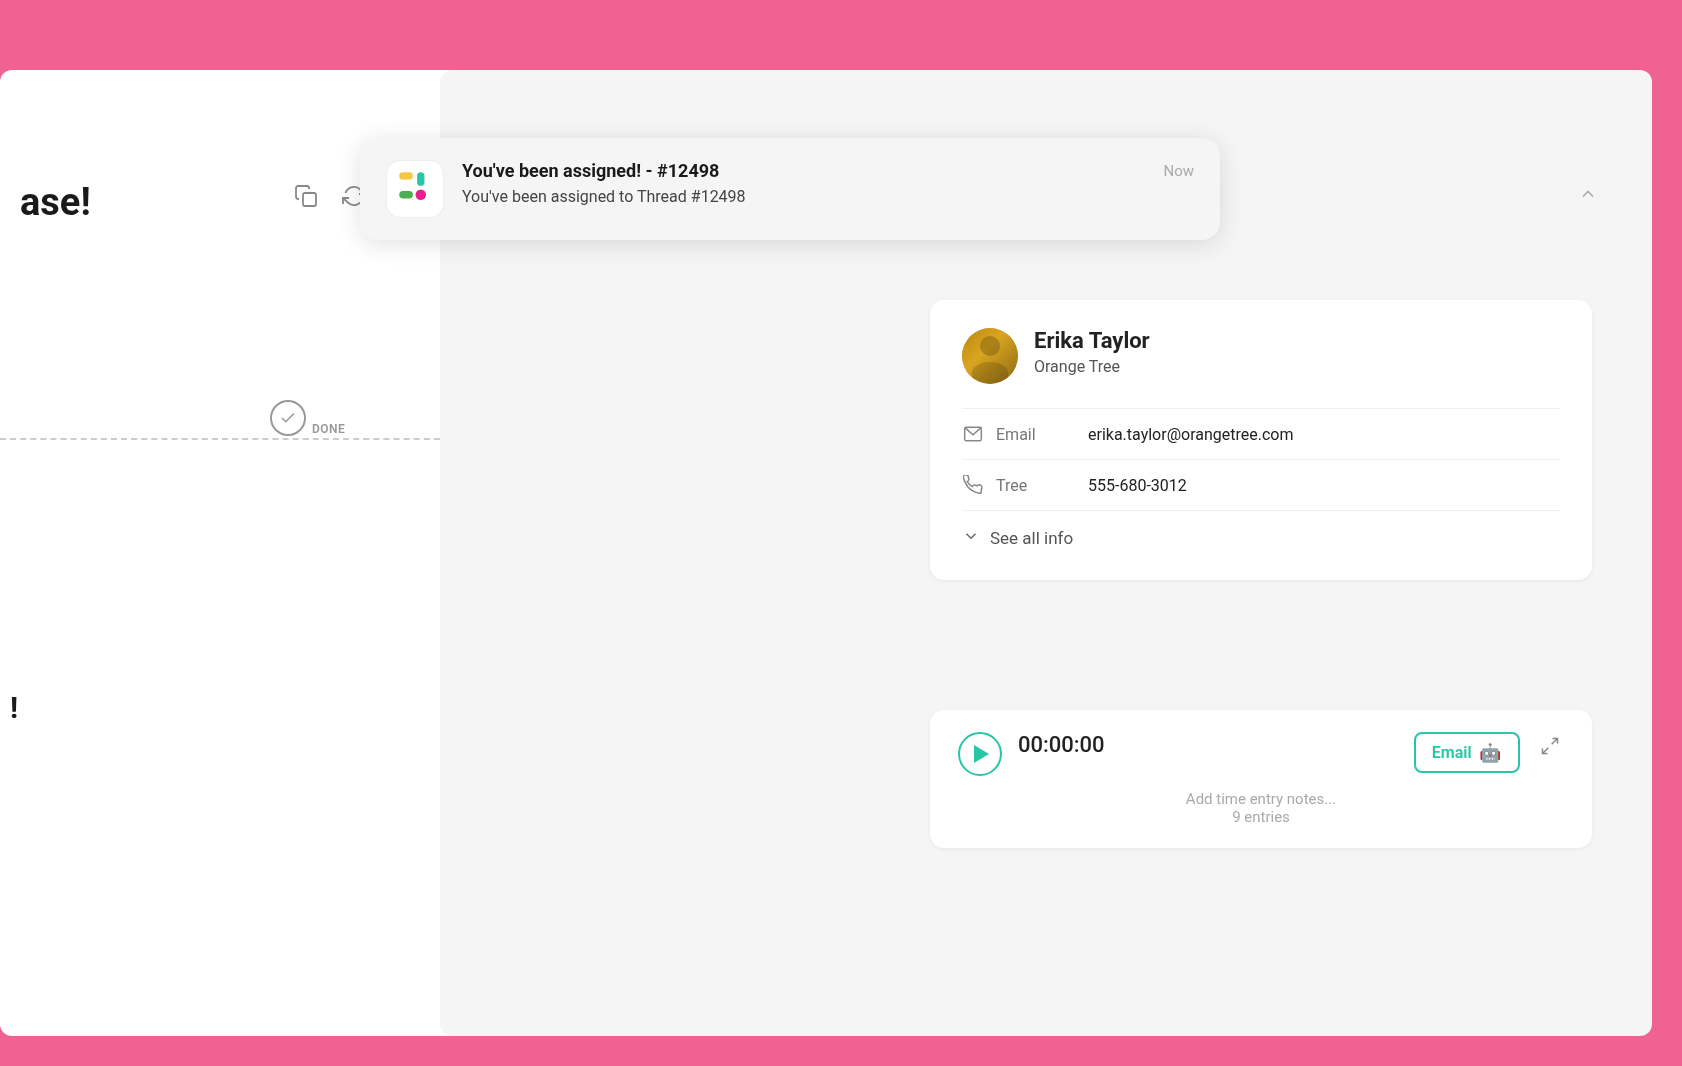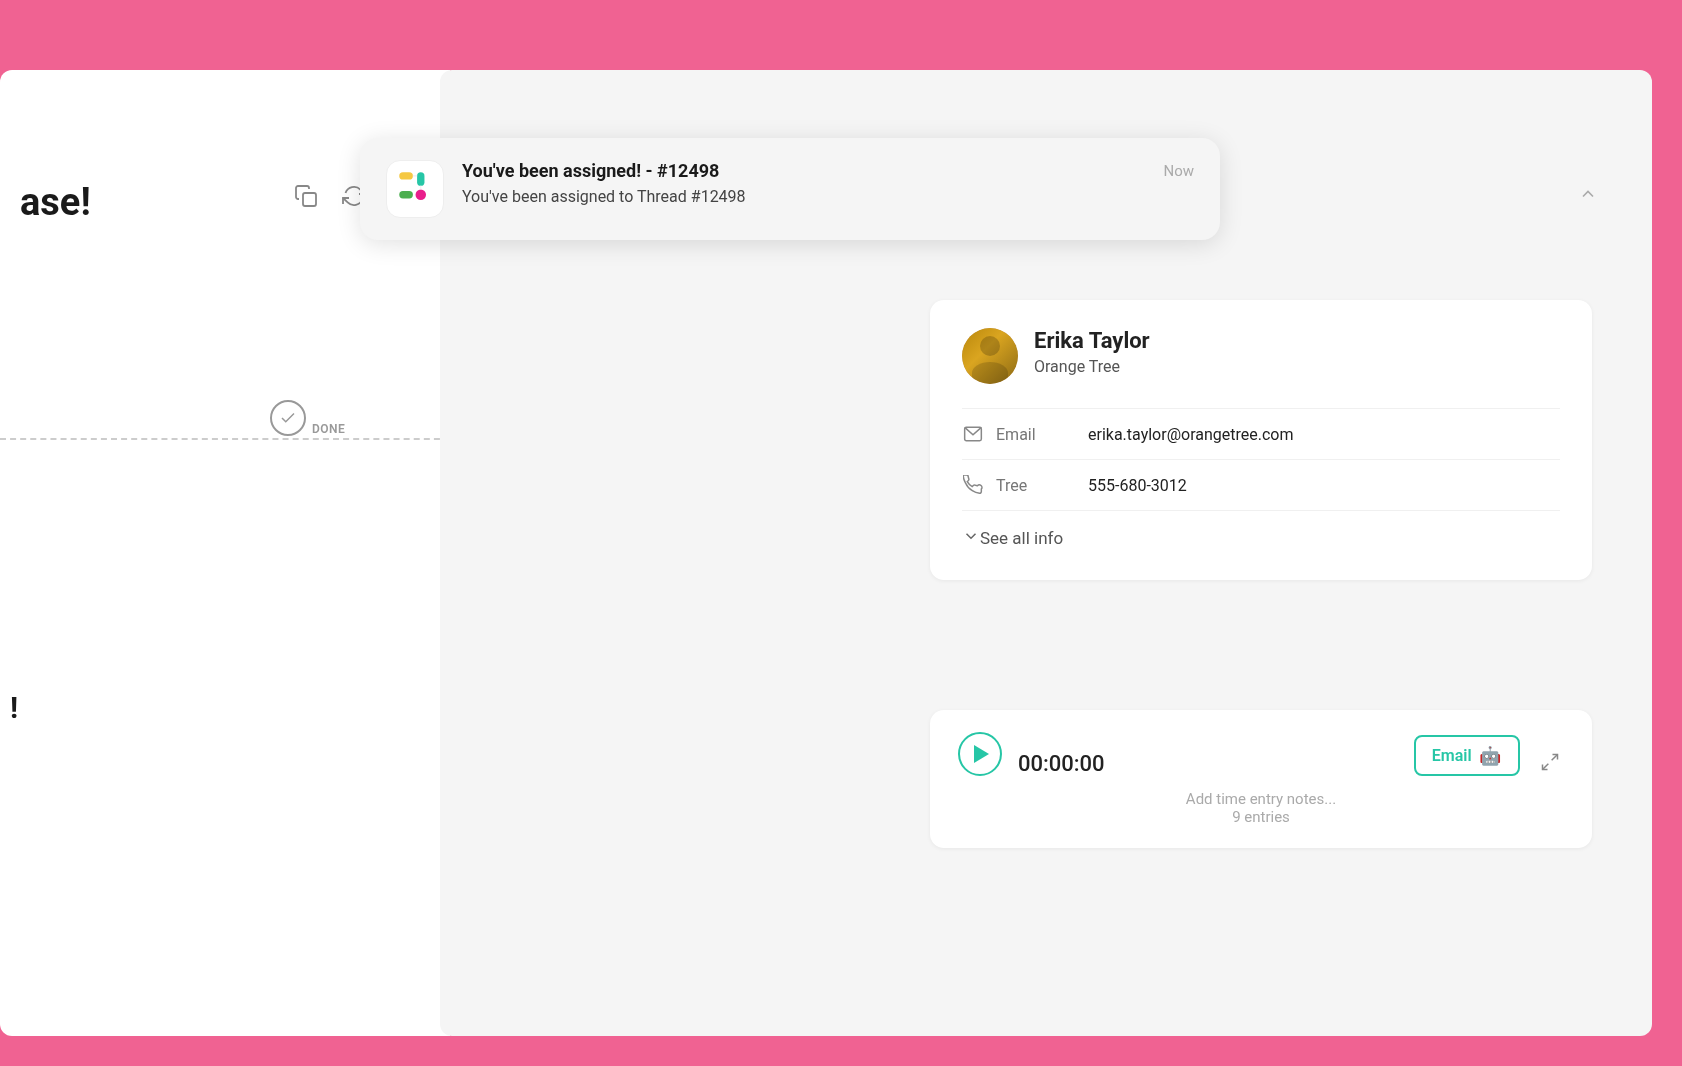--- a/index.html
+++ b/index.html
@@ -228,20 +228,21 @@
     }
 
     .info-value {
       font-size: 16px;
       color: #222;
     }
 
     .see-all-row {
       display: flex;
       align-items: center;
+      gap: 10px;
       padding: 16px 0 4px 0;
       border-top: 1px solid #f0f0f0;
       cursor: pointer;
     }
 
     .see-all-chevron {
       color: #666;
       font-size: 14px;
     }
 
@@ -257,21 +258,21 @@
       left: 490px;
       right: 60px;
       background: #ffffff;
       border-radius: 14px;
       padding: 22px 28px;
       box-shadow: 0 1px 4px rgba(0,0,0,0.06);
     }
 
     .timer-row {
       display: flex;
-      align-items: flex-end;
+      align-items: flex-start;
       gap: 16px;
       margin-bottom: 14px;
     }
 
     .play-btn {
       width: 44px;
       height: 44px;
       border-radius: 50%;
       border: 2px solid #26c6a6;
       display: flex;

